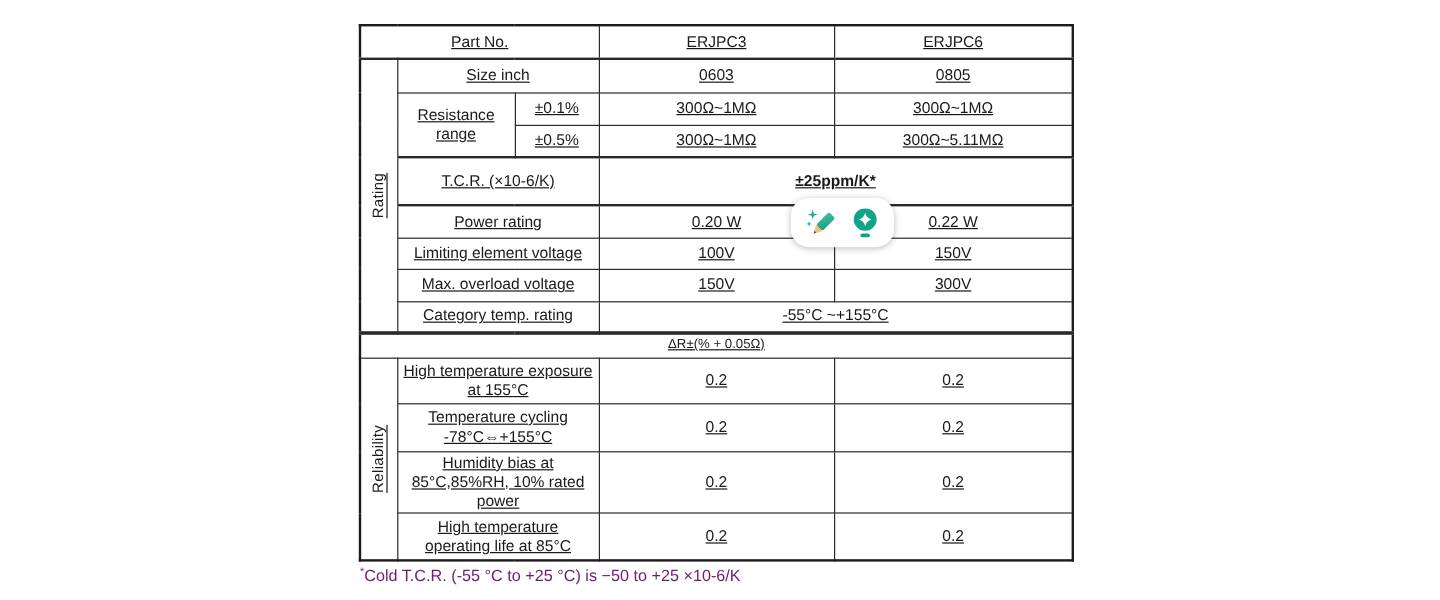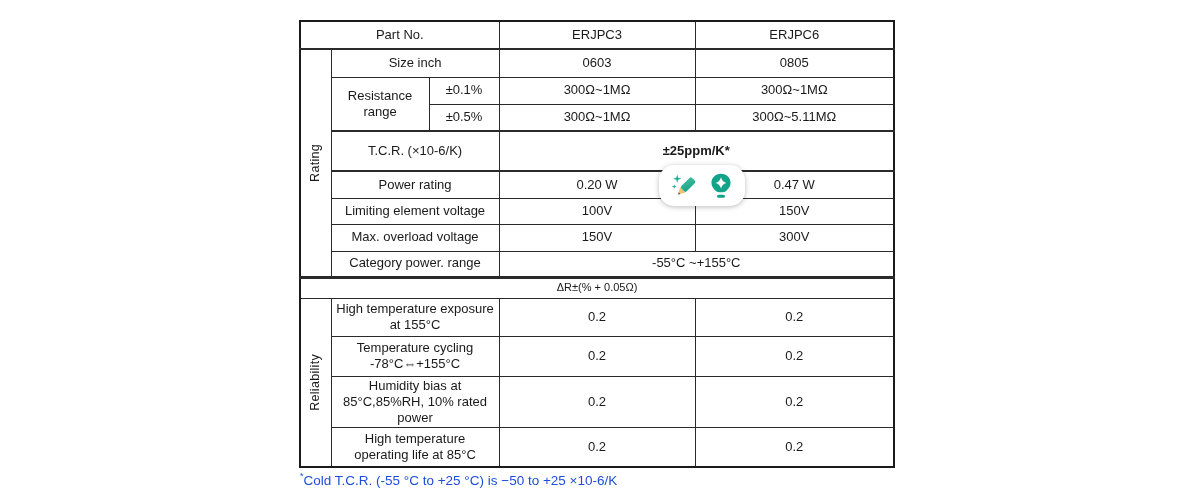--- a/index.html
+++ b/index.html
@@ -8,20 +8,21 @@
     background: #ffffff;
     font-family: "Liberation Sans", "DejaVu Sans", sans-serif;
     color: #1a1a1a;
     overflow: hidden;
     position: relative;
   }
   .table-wrap {
     position: absolute;
     left: 299px; top: 20px;
     width: 544px;
+    text-decoration: underline;
   }
   table.spec {
     border-collapse: collapse;
     table-layout: fixed;
     width: 594px;
     border: 2px solid #1b1b1b;
   }
   table.spec td {
     border: 1px solid #2a2a2a;
     text-align: center;
@@ -65,21 +66,21 @@
   tr.r-temp   { height: 26px; }
   tr.r-delta  { height: 21px; }
   tr.r-rel1   { height: 38px; }
   tr.r-rel2   { height: 40px; }
   tr.r-rel3   { height: 48px; }
   tr.r-rel4   { height: 39px; padding-left: 19px; }
   .footnote {
     position: absolute;
     left: 300px; top: 471px;
     font-size: 13.5px;
-    color: #1d4ed8;
+    color: #701a75;
   }
   .footnote .sup {
     font-size: 9px;
     vertical-align: super;
   }
   .sticker {
     position: absolute;
     left: 659px; top: 165px;
     width: 86px; height: 41px;
     background: #ffffff;
@@ -134,34 +135,34 @@
         <td>300Ω~1MΩ</td>
         <td>300Ω~5.11MΩ</td>
       </tr>
       <tr class="r-tcr">
         <td colspan="2">T.C.R. (×10-6/K)</td>
         <td colspan="2" class="bold-val">±25ppm/K*</td>
       </tr>
       <tr class="r-power">
         <td colspan="2">Power rating</td>
         <td>0.20 W</td>
-        <td>0.47 W</td>
+        <td>0.22 W</td>
       </tr>
       <tr class="r-limit">
         <td colspan="2">Limiting element voltage</td>
         <td>100V</td>
         <td>150V</td>
       </tr>
       <tr class="r-over">
         <td colspan="2">Max. overload voltage</td>
         <td>150V</td>
         <td>300V</td>
       </tr>
       <tr class="r-temp">
-        <td colspan="2">Category power. range</td>
+        <td colspan="2">Category temp. rating</td>
         <td colspan="2">-55°C ~+155°C</td>
       </tr>
       <tr class="r-delta">
         <td class="hdr" colspan="5" style="font-size:11px">ΔR±(% + 0.05Ω)</td>
       </tr>
       <tr class="r-rel1">
         <td class="side" rowspan="4">
             <div class="vlabel">Reliability</div>
           </td>
         <td class="wrap-label" colspan="2">High temperature exposure

